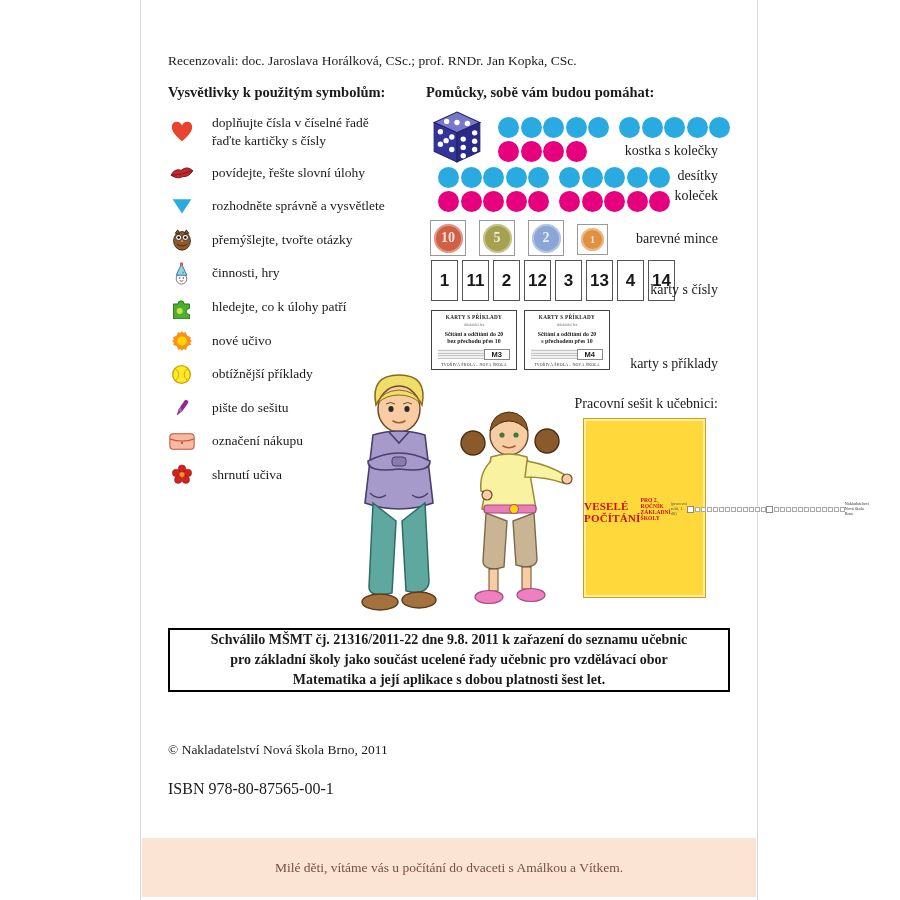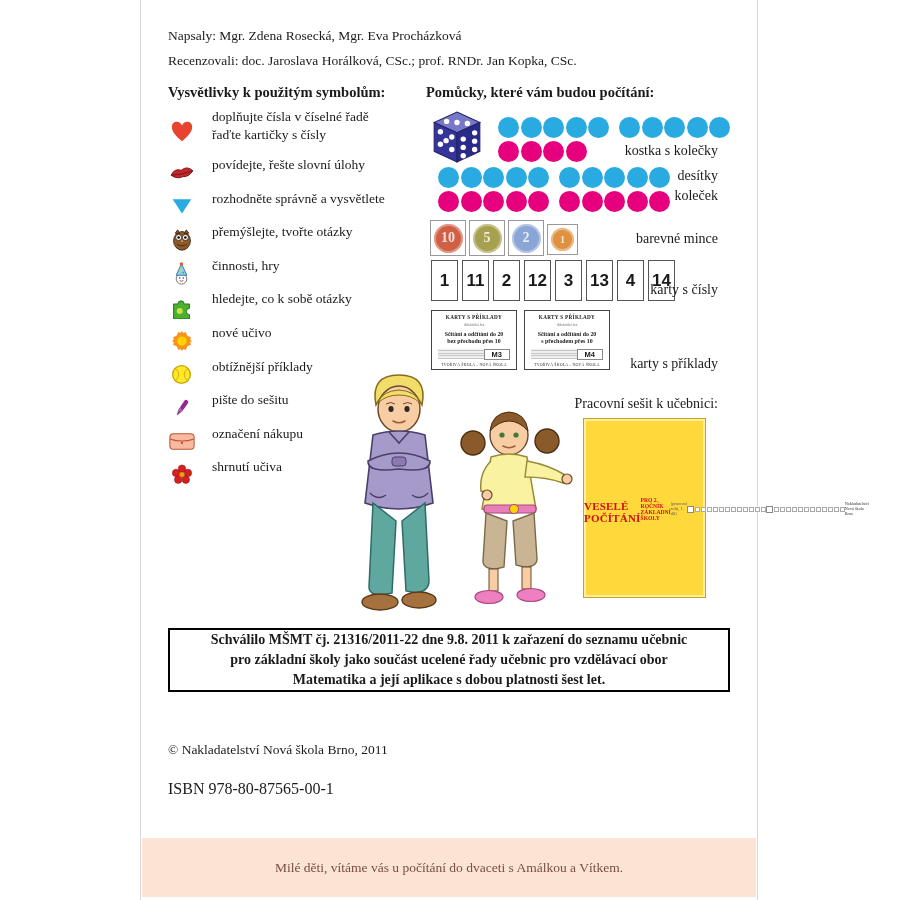--- a/index.html
+++ b/index.html
@@ -5,31 +5,31 @@
   html,body{margin:0;padding:0;background:#fff;}
   .canvas{position:relative;width:900px;height:900px;background:#fff;overflow:hidden;
           font-family:"Liberation Serif","DejaVu Serif",serif;color:#1a1a1a;}
   .page{position:absolute;left:140px;top:0;width:618px;height:900px;
         border-left:1px solid #d9d9d9;border-right:1px solid #d9d9d9;box-sizing:border-box;}
   .abs{position:absolute;}
   .hline{font-size:13.5px;}
   .sec-title{font-size:14.5px;font-weight:bold;}
   
   .legend{position:absolute;left:27px;top:108px;width:270px;}
-  .leg-row{display:flex;height:33.6px;}
+  .leg-row{display:flex;align-items:center;height:33.6px;}
   .leg-row.first{height:48px;}
   .leg-icon{width:27px;display:flex;justify-content:center;align-items:center;flex:0 0 27px;}
   .leg-label{margin-left:17px;font-size:13.5px;line-height:1.35;white-space:pre-line;}
   
   .dotrow{position:absolute;height:23px;display:flex;align-items:center;}
   .dot{display:inline-block;width:21px;height:21px;border-radius:50%;margin-right:1.5px;}
   .dot.gap{margin-right:10px;}
   .tool-label{position:absolute;left:377px;width:200px;text-align:right;font-size:14px;}
   
-  .coins{position:absolute;left:289px;top:220px;display:flex;gap:3px;align-items:flex-start;}
+  .coins{position:absolute;left:289px;top:220px;display:flex;gap:13px;align-items:flex-start;}
   .coin-box{width:36px;height:36px;border:1px solid #999;background:#fff;display:flex;align-items:center;justify-content:center;box-sizing:border-box;}
   .coin-box.small{width:31px;height:31px;margin-top:4px;}
   .coin-face{width:29px;height:29px;border-radius:50%;display:flex;align-items:center;justify-content:center;
              font-weight:bold;color:rgba(255,255,255,.8);font-size:14px;box-shadow:inset 0 0 0 2px rgba(255,255,255,.35);}
   .coin-box.small .coin-face{width:23px;height:23px;font-size:10px;}
   .c10{background:var(--coin-10);} .c5{background:var(--coin-5);} .c2{background:var(--coin-2);} .c1{background:var(--coin-1);}
   
   .numcards{position:absolute;left:290px;top:260px;display:flex;gap:4px;}
   .numcard{width:25px;height:39px;border:1px solid #555;background:#fff;display:flex;align-items:center;justify-content:center;
            font-weight:bold;font-size:17px;font-family:"Liberation Sans",sans-serif;}
@@ -64,25 +64,24 @@
   .banner{position:absolute;left:1px;right:1px;top:838px;height:59px;background:var(--banner-bg);
           display:flex;align-items:center;justify-content:center;text-align:right;}
   .banner div{color:var(--banner-text);font-size:13.5px;}
 </style>
 </head>
 <body>
 
 <div class="canvas">
  <div class="page">
 
-  <div class="abs hline" style="left:27px;top:28px;">Napsaly: Mgr. Zdena Rosecká, Mgr. Eva Procházková</div>
   <div class="abs hline" style="left:27px;top:53px;">Recenzovali: doc. Jaroslava Horálková, CSc.; prof. RNDr. Jan Kopka, CSc.</div>
 
   <div class="abs sec-title" style="left:27px;top:84px;">Vysvětlivky k použitým symbolům:</div>
-  <div class="abs sec-title" style="left:285px;top:84px;">Pomůcky, které vám budou počítání:</div>
+  <div class="abs sec-title" style="left:285px;top:84px;">Pomůcky, sobě vám budou pomáhat:</div>
 
   <div class="legend">
     <div class="leg-row first">
       <span class="leg-icon">
         <svg width="24" height="24" viewBox="0 0 26 26">
               <path d="M13 23C5 16 2 12 2 7.5 2 4 4.5 2 7.5 2 10 2 12 3.5 13 6c1-2.5 3-4 5.5-4C21.5 2 24 4 24 7.5 24 12 21 16 13 23Z" fill="#e8432e"></path>
             </svg>
       </span>
           <span class="leg-label">doplňujte čísla v číselné řadě
 řaďte kartičky s čísly</span>
@@ -137,21 +136,21 @@
       </span>
           <span class="leg-label">činnosti, hry</span>
     </div>
     <div class="leg-row">
       <span class="leg-icon">
         <svg width="23" height="23" viewBox="0 0 26 26">
               <path d="M4 9h5a3.4 3.4 0 1 1 7 0h6v5a3.4 3.4 0 1 0 0 7v5H4Z" fill="#4caf2e" stroke="#1d6e12"></path>
               <circle cx="11" cy="17" r="3.4" fill="#c8e24a" stroke="none"></circle>
             </svg>
       </span>
-          <span class="leg-label">hledejte, co k sobě otázky</span>
+          <span class="leg-label">hledejte, co k úlohy patří</span>
     </div>
     <div class="leg-row">
       <span class="leg-icon">
         <svg width="24" height="24" viewBox="0 0 26 26">
               <rect x="5.5" y="5.5" width="15" height="15" fill="#f7941d" transform="rotate(45 13 13)"></rect>
               <rect x="5.5" y="5.5" width="15" height="15" fill="#f7941d" transform="rotate(22 13 13)"></rect>
               <rect x="5.5" y="5.5" width="15" height="15" fill="#f7941d" transform="rotate(67 13 13)"></rect>
               <circle cx="13" cy="13" r="5" fill="#ffd400"></circle>
             </svg>
       </span>

